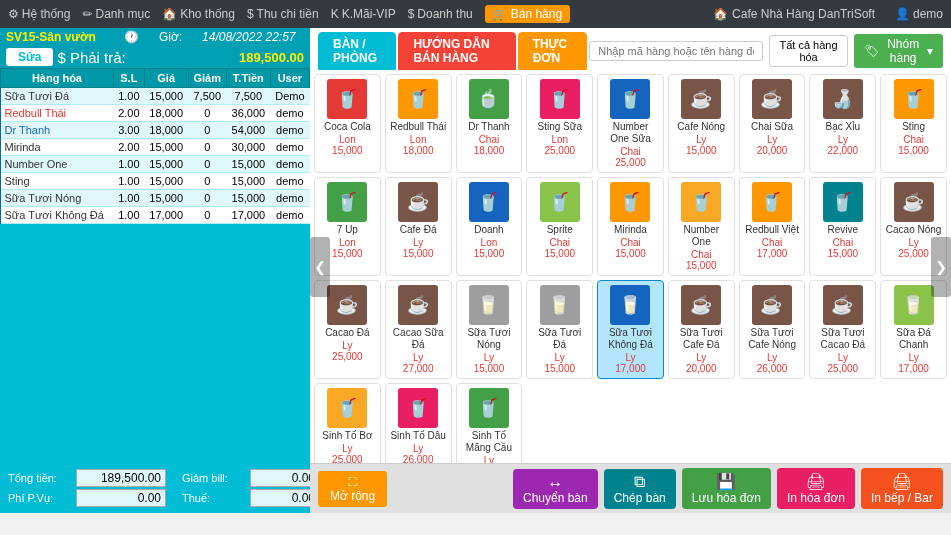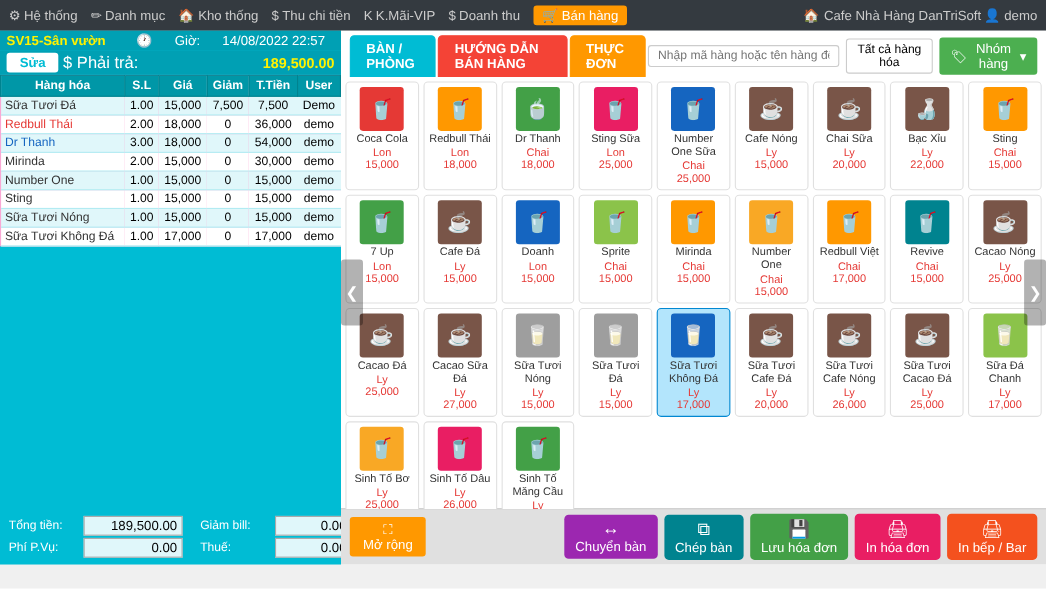--- a/index.html
+++ b/index.html
@@ -12,21 +12,21 @@
       display: flex;
       align-items: center;
       height: 28px;
       padding: 0 8px;
       gap: 12px;
     }
     .topnav-item {
       display: flex; align-items: center; gap: 3px; color: #ccc; font-size: 11px; cursor: pointer;
     }
     .topnav-item.active { color: #fff; background: #ff9800; padding: 2px 8px; border-radius: 3px; }
-    .topnav-right { margin-left: auto; display: flex; align-items: center; gap: 3px; }
+    .topnav-right { margin-left: auto; display: flex; align-items: center; gap: 20px; }
 
     
     .main-layout {
       display: flex;
       height: calc(535px - 50px);
     }
 
     
     .left-panel {
       width: 310px;
@@ -57,21 +57,21 @@
       color: #fff200;
       font-weight: bold;
       font-size: 13px;
       margin-left: auto;
     }
 
     
     .order-table {
       width: 100%;
       border-collapse: collapse;
-      background: #f9a8d4;
+      background: #0369a1;
     }
     .order-table th {
       background: #0097a7;
       color: #fff;
       padding: 3px 4px;
       text-align: center;
       font-size: 11px;
       border: 1px solid #00838f;
     }
     .order-table td {
@@ -312,21 +312,21 @@
 </div>
 
 <div class="main-layout">
 
   <div class="left-panel">
 
     <div class="left-header">
       <span style="color:#fff200;font-weight:bold;font-size:12px;">SV15-Sân vườn</span>
       <span style="color:#fff;margin-left:8px;">🕐</span>
       <span style="color:#fff;">Giờ:</span>
-      <span style="color:#fff;">14/08/2022 22:57</span>
+      <span style="color:#fff;font-style:italic;">14/08/2022 22:57</span>
     </div>
     <div style="display:flex;align-items:center;padding:2px 6px;background:#00a0b4;">
       <button class="btn-sua">Sửa</button>
       <span style="color:#fff;font-size:15px;">$ Phải trả:</span>
       <span class="total-amount">189,500.00</span>
     </div>
 
     <div style="overflow-y:auto;flex:1;">
       <table class="order-table">
         <thead>

